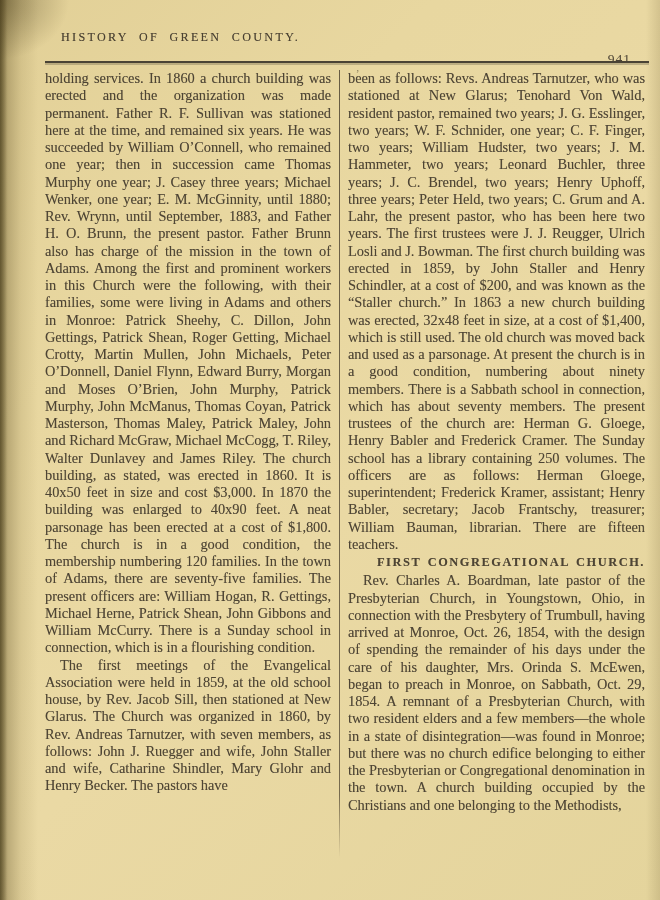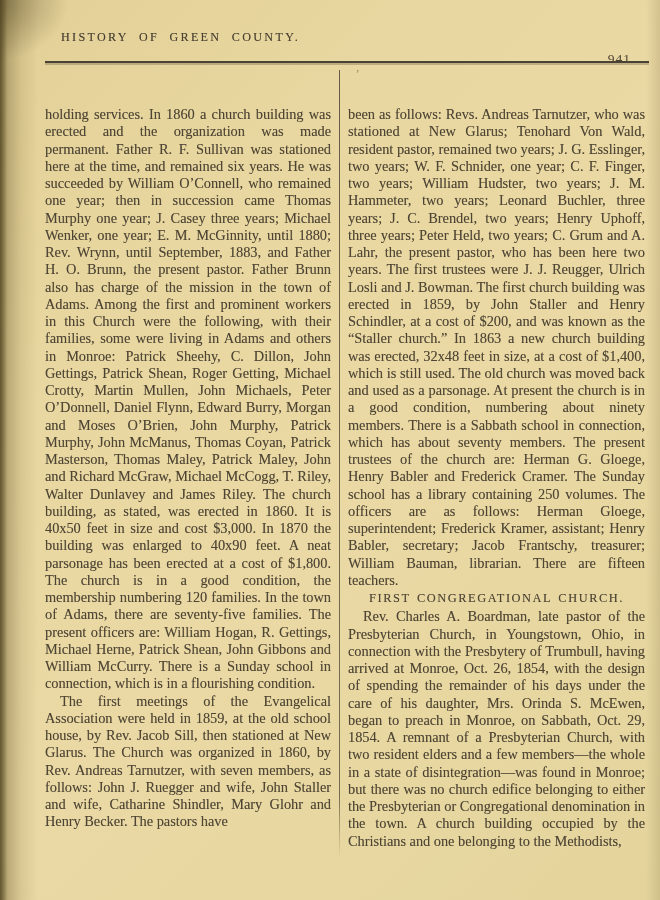--- a/index.html
+++ b/index.html
@@ -54,38 +54,37 @@
     box-shadow:0 2px 0 rgba(74,67,52,0.28);
   }
   .columns{
     position:absolute;left:45px;top:70px;right:15px;bottom:0;
     display:flex;
   }
   .column{
     text-align:justify;
     font-size:14.3px;line-height:17.25px;
     text-shadow:0.2px 0.2px 0 rgba(77,68,52,0.35);
-    margin-top:36px;
   }
   .column.left-col{width:286px;flex:0 0 286px;}
   .column-divider{
     flex:0 0 17px;position:relative;
   }
   .column-divider::after{
     content:"";position:absolute;left:8px;top:0;width:1px;height:788px;
     background:linear-gradient(to bottom,rgba(80,70,50,0.85) 0%,rgba(80,70,50,0.75) 92%,rgba(80,70,50,0) 100%);
   }
   .column.right-col{flex:1 1 auto;}
   .body-para{margin:0;}
   .body-para.indented{text-indent:15px;}
   .section-heading{
     margin:1px 0 1px 0;
-    font-size:12.3px;font-weight:normal;
+    font-size:12.3px;font-weight:bold;
     letter-spacing:1.6px;word-spacing:2px;
-    text-align:center;line-height:17.25px;
+    text-align:right;line-height:17.25px;
     text-shadow:0.2px 0.2px 0 rgba(77,68,52,0.4);
   }
   .ink-speck{
     position:absolute;font-size:10px;color:rgba(80,70,50,0.7);
   }
 </style>
 </head>
 <body>
 
 <div class="page">

